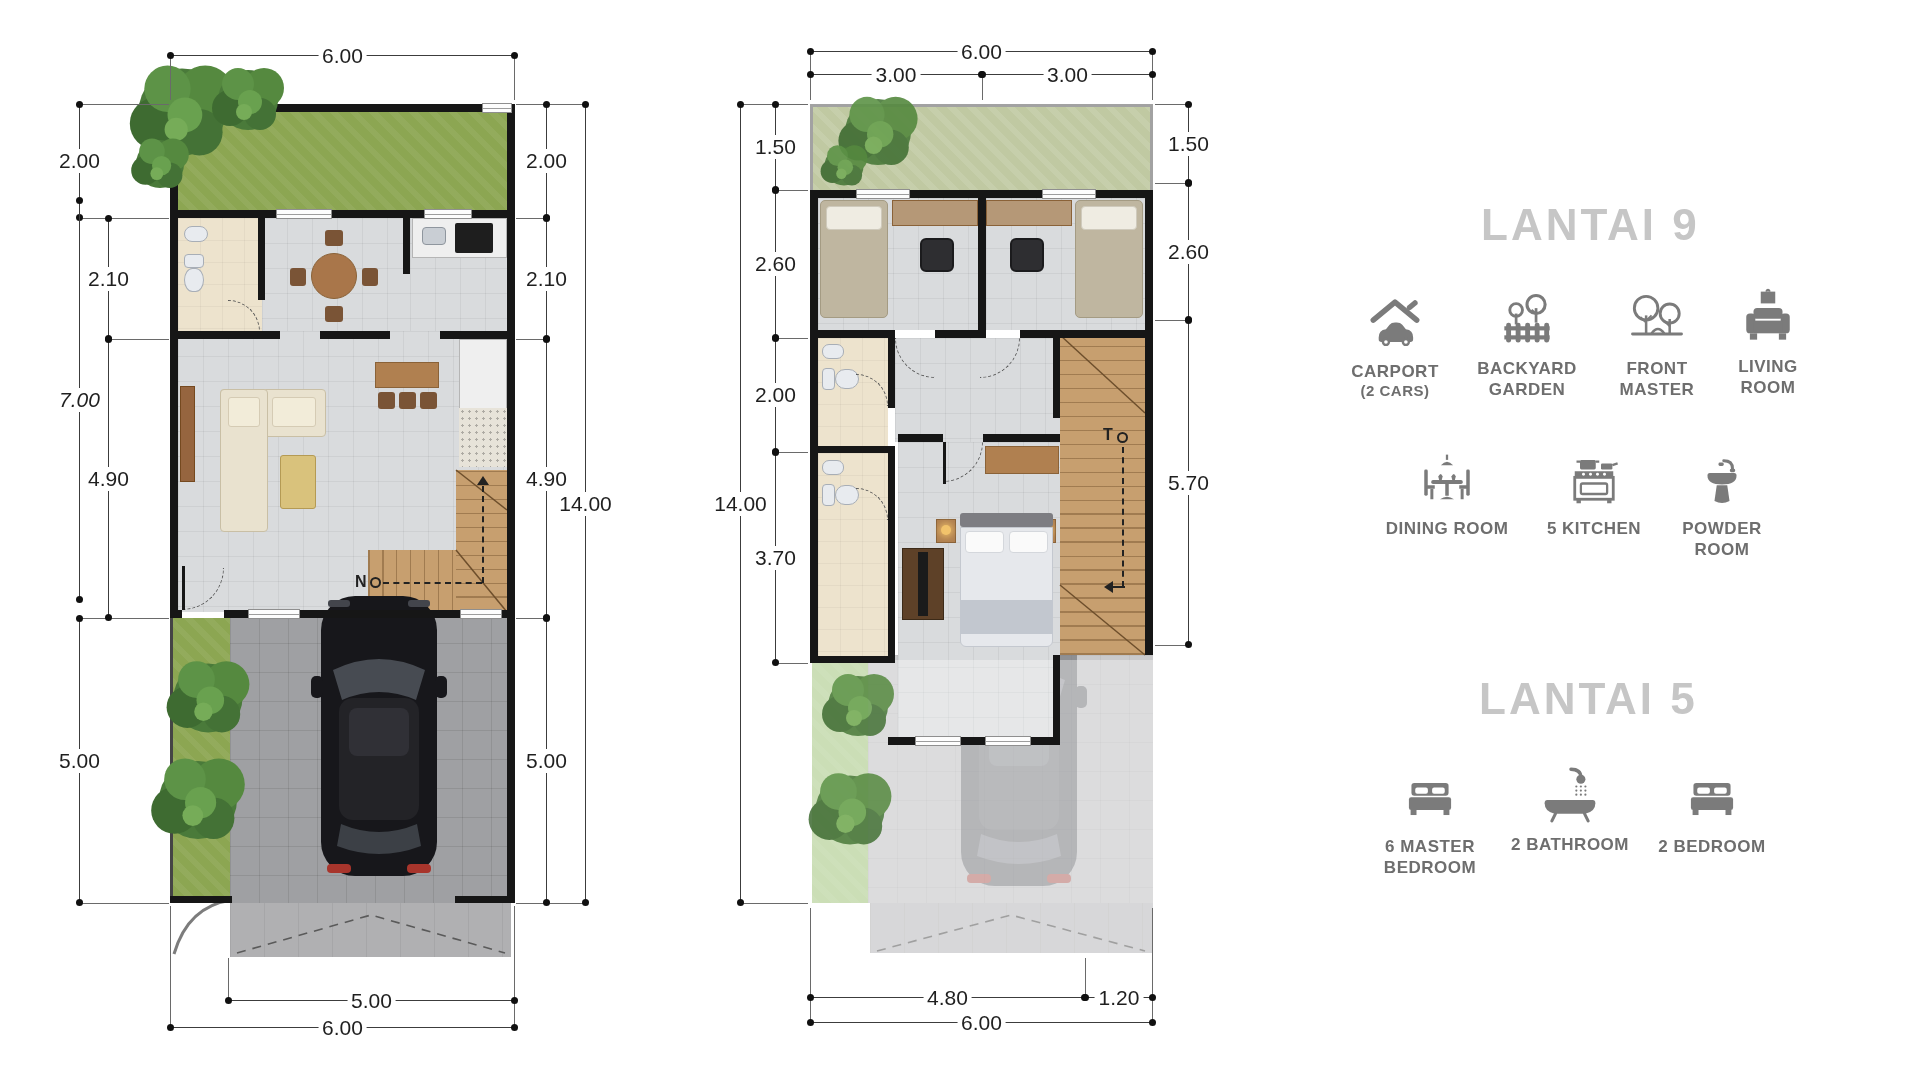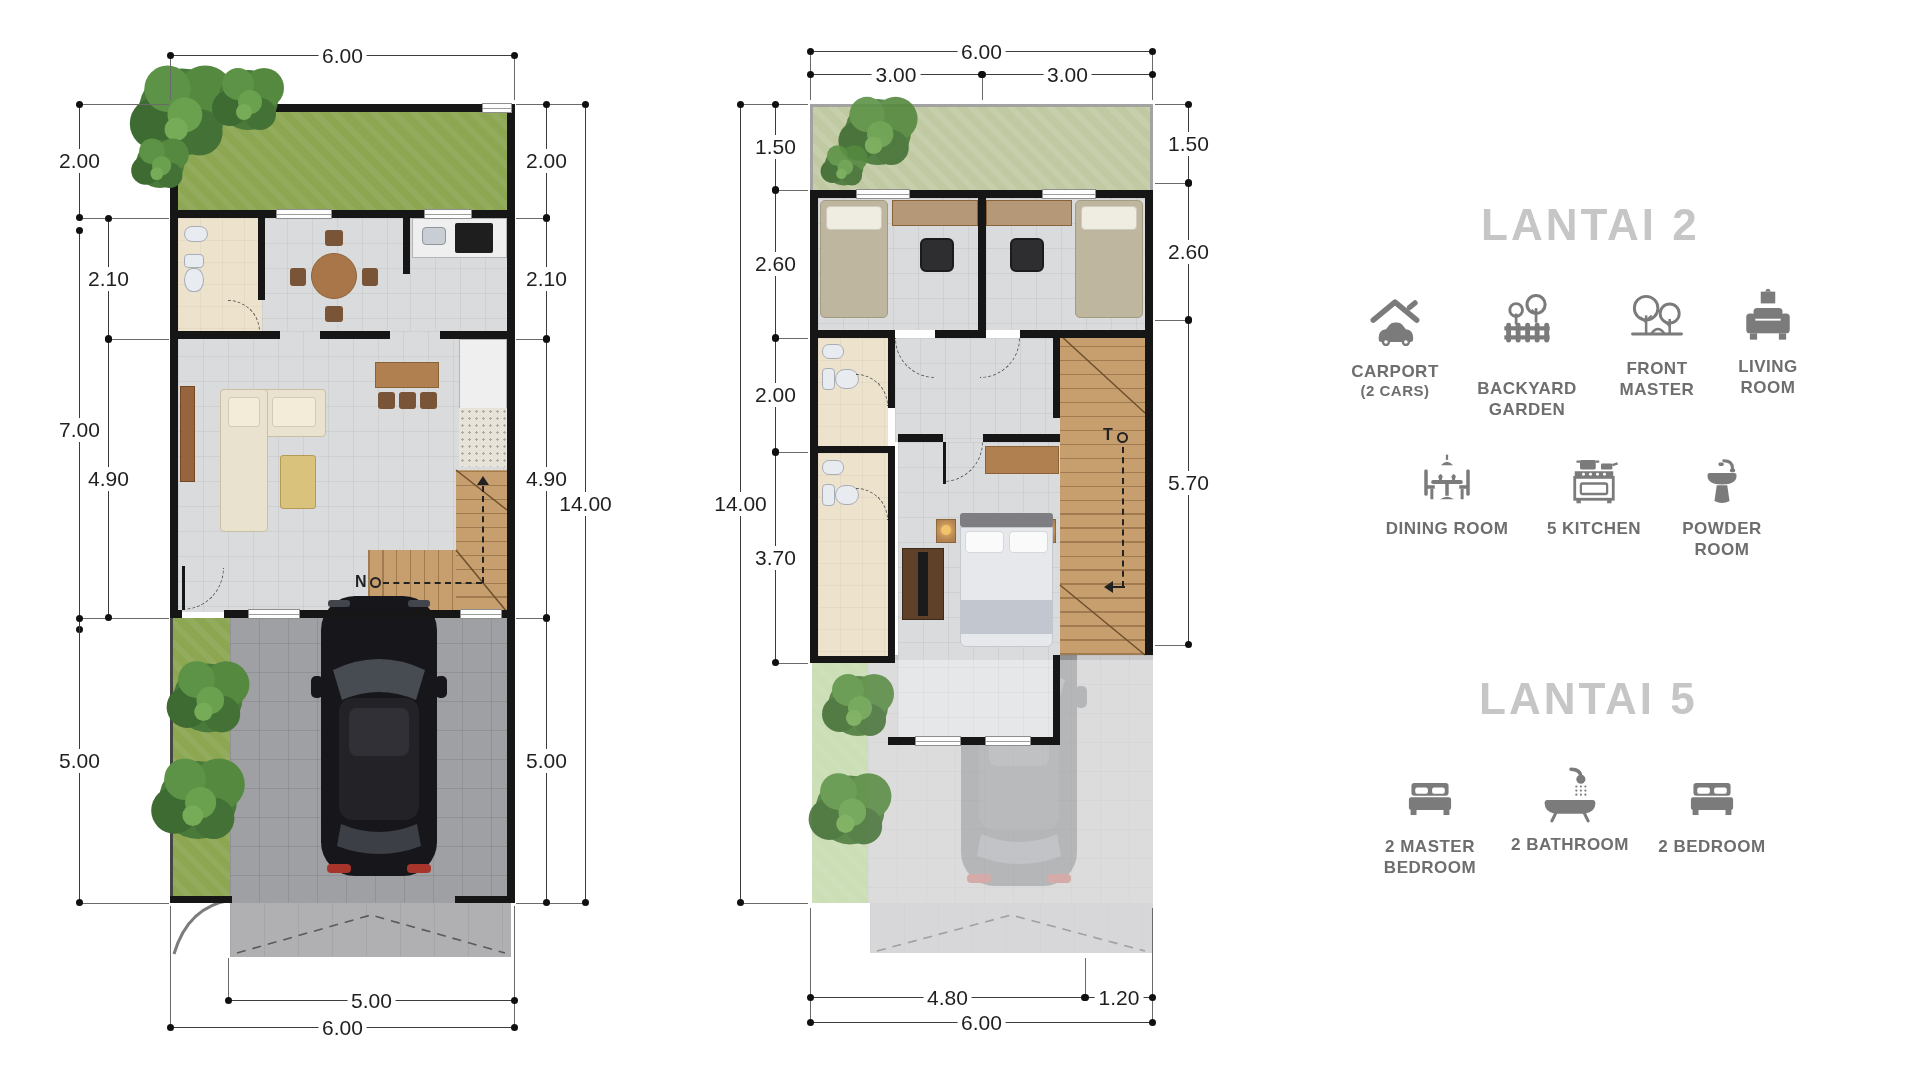--- a/index.html
+++ b/index.html
@@ -224,21 +224,21 @@
 
     <div class="hdim" style="left:170px;top:55px;width:345px;">
         <span class="dlabel">6.00</span>
       </div>
     <div class="ext extv" style="left:170px;top:58px;height:42px;"></div>
     <div class="ext extv" style="left:514px;top:58px;height:42px;"></div>
 
     <div class="vdim" style="left:79px;top:104px;height:114px;">
         <span class="dlabel">2.00</span>
       </div>
-    <div class="vdim" style="left:79px;top:230px;height:400px;">
+    <div class="vdim" style="left:79px;top:200px;height:400px;font-style:italic;">
         <span class="dlabel">7.00</span>
       </div>
     <div class="vdim" style="left:79px;top:618px;height:285px;">
         <span class="dlabel">5.00</span>
       </div>
     <div class="vdim" style="left:108px;top:218px;height:121px;">
         <span class="dlabel">2.10</span>
       </div>
     <div class="vdim" style="left:108px;top:339px;height:279px;">
         <span class="dlabel">4.90</span>
@@ -455,37 +455,37 @@
         <span class="dlabel">6.00</span>
       </div>
     <div class="ext extv" style="left:810px;top:908px;height:114px;"></div>
     <div class="ext extv" style="left:1085px;top:958px;height:39px;"></div>
     <div class="ext extv" style="left:1152px;top:908px;height:114px;"></div>
   </div>
 
   
   <div>
 
-    <div class="legend-title" style="left:1481px;top:200px;">LANTAI 2</div>
+    <div class="legend-title" style="left:1481px;top:200px;">LANTAI 9</div>
 
     <div class="legend-item" style="left:1395px;top:293px;width:120px;">
       <svg width="58" height="58" viewBox="0 0 64 64">
         <path d="M8 30 L32 10 L56 30" fill="none" stroke="#7b7b7b" stroke-width="6" stroke-linecap="round" stroke-linejoin="round"></path>
         <path d="M48 16 L54 11" stroke="#7b7b7b" stroke-width="6" stroke-linecap="round"></path>
         <path d="M14 49 q0 -8 8 -9 l4 -5 q2 -2.5 6 -2.5 h2 q4 0 6 2.5 l4 5 q8 1 8 9 v2 q0 3 -3 3 h-32 q-3 0 -3 -3 z" fill="#7b7b7b"></path>
         <circle cx="22" cy="54" r="4.6" fill="#7b7b7b"></circle>
           <circle cx="22" cy="54" r="2" fill="#fff"></circle>
         <circle cx="44" cy="54" r="4.6" fill="#7b7b7b"></circle>
           <circle cx="44" cy="54" r="2" fill="#fff"></circle>
       </svg>
       <div class="legend-label nowrap">CARPORT</div>
       <div class="legend-sub nowrap">(2 CARS)</div>
     </div>
 
-    <div class="legend-item" style="left:1527px;top:290px;width:116px;gap:20px;">
+    <div class="legend-item" style="left:1527px;top:290px;width:116px;">
       <svg width="58" height="58" viewBox="0 0 64 64">
         <circle cx="42" cy="16" r="10" fill="none" stroke="#7b7b7b" stroke-width="3.4"></circle>
         <line x1="42" y1="20" x2="42" y2="36" stroke="#7b7b7b" stroke-width="3"></line>
         <line x1="42" y1="26" x2="37" y2="22" stroke="#7b7b7b" stroke-width="2.4"></line>
         <circle cx="20" cy="22" r="7" fill="none" stroke="#7b7b7b" stroke-width="3.2"></circle>
         <line x1="20" y1="26" x2="20" y2="38" stroke="#7b7b7b" stroke-width="3"></line>
         <rect x="7" y="40" width="50" height="4.6" fill="#7b7b7b"></rect>
         <rect x="7" y="50" width="50" height="4.6" fill="#7b7b7b"></rect>
         <rect x="9" y="36" width="5.4" height="22" rx="2.6" fill="#7b7b7b"></rect>
         <rect x="19.5" y="36" width="5.4" height="22" rx="2.6" fill="#7b7b7b"></rect>
@@ -579,21 +579,21 @@
 
     <div class="legend-item" style="left:1430px;top:772px;width:118px;">
       <svg width="54" height="54" viewBox="0 0 64 64">
         <rect x="10" y="13" width="44" height="15" rx="3.4" fill="#7b7b7b"></rect>
         <rect x="14.5" y="18.5" width="15" height="7.4" rx="2.4" fill="#fff"></rect>
         <rect x="34.5" y="18.5" width="15" height="7.4" rx="2.4" fill="#fff"></rect>
         <rect x="7" y="30" width="50" height="15" rx="2.6" fill="#7b7b7b"></rect>
         <rect x="9" y="45" width="7" height="6" fill="#7b7b7b"></rect>
         <rect x="48" y="45" width="7" height="6" fill="#7b7b7b"></rect>
       </svg>
-      <div class="legend-label">2 MASTER BEDROOM</div>
+      <div class="legend-label">6 MASTER BEDROOM</div>
     </div>
 
     <div class="legend-item" style="left:1570px;top:758px;width:150px;">
       <svg width="58" height="66" viewBox="0 0 64 72">
         <path d="M33 12 q11 0 11 9" fill="none" stroke="#7b7b7b" stroke-width="3.6" stroke-linecap="round"></path>
         <circle cx="44" cy="23" r="5" fill="#7b7b7b"></circle>
         <g fill="#7b7b7b">
           <circle cx="39" cy="31" r="1.2"></circle>
             <circle cx="44" cy="31" r="1.2"></circle>
             <circle cx="49" cy="31" r="1.2"></circle>

